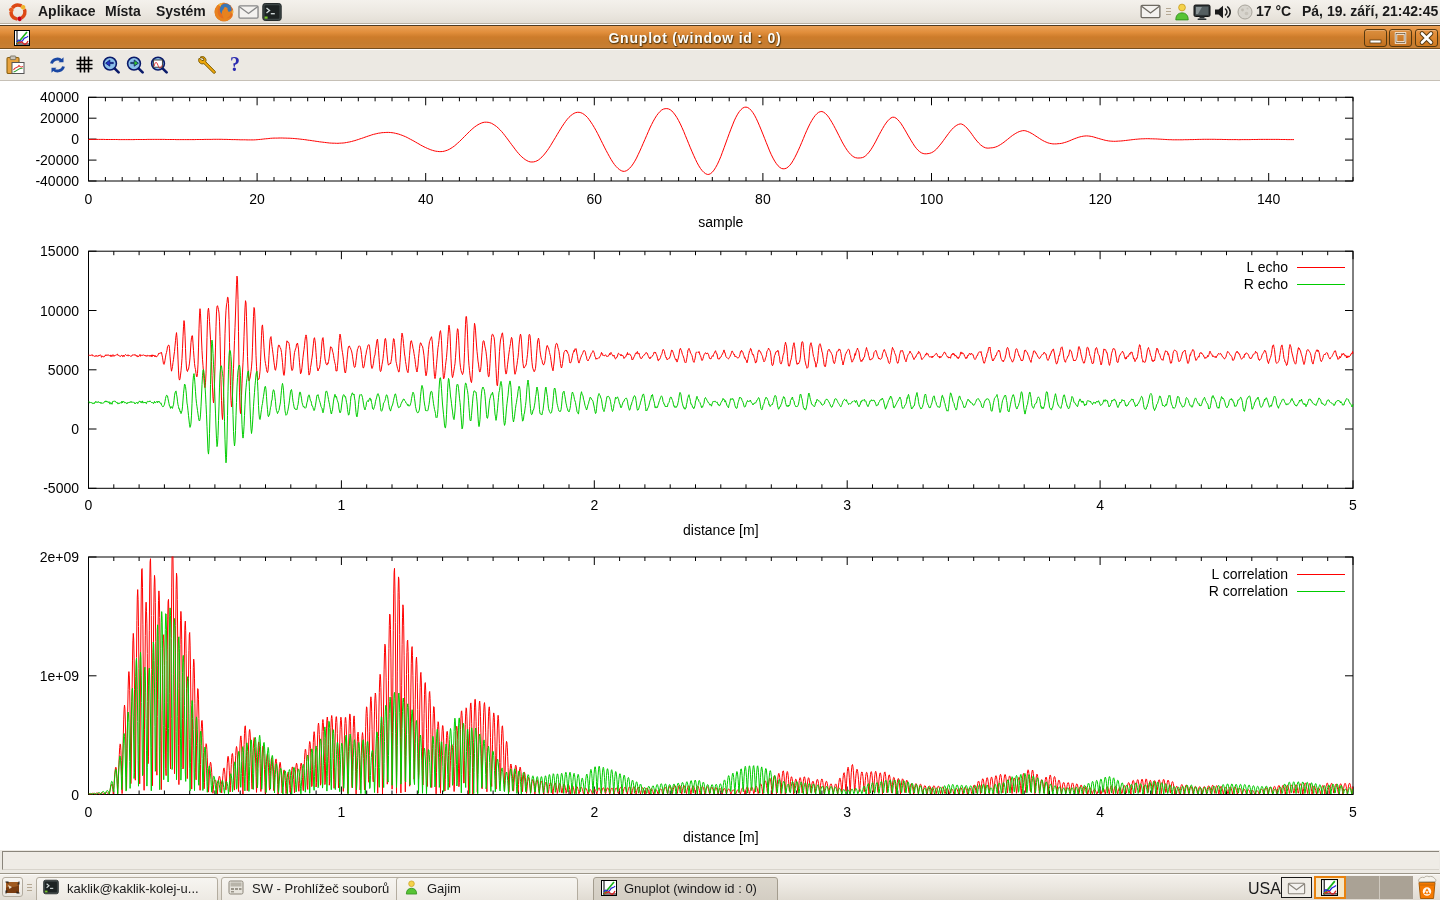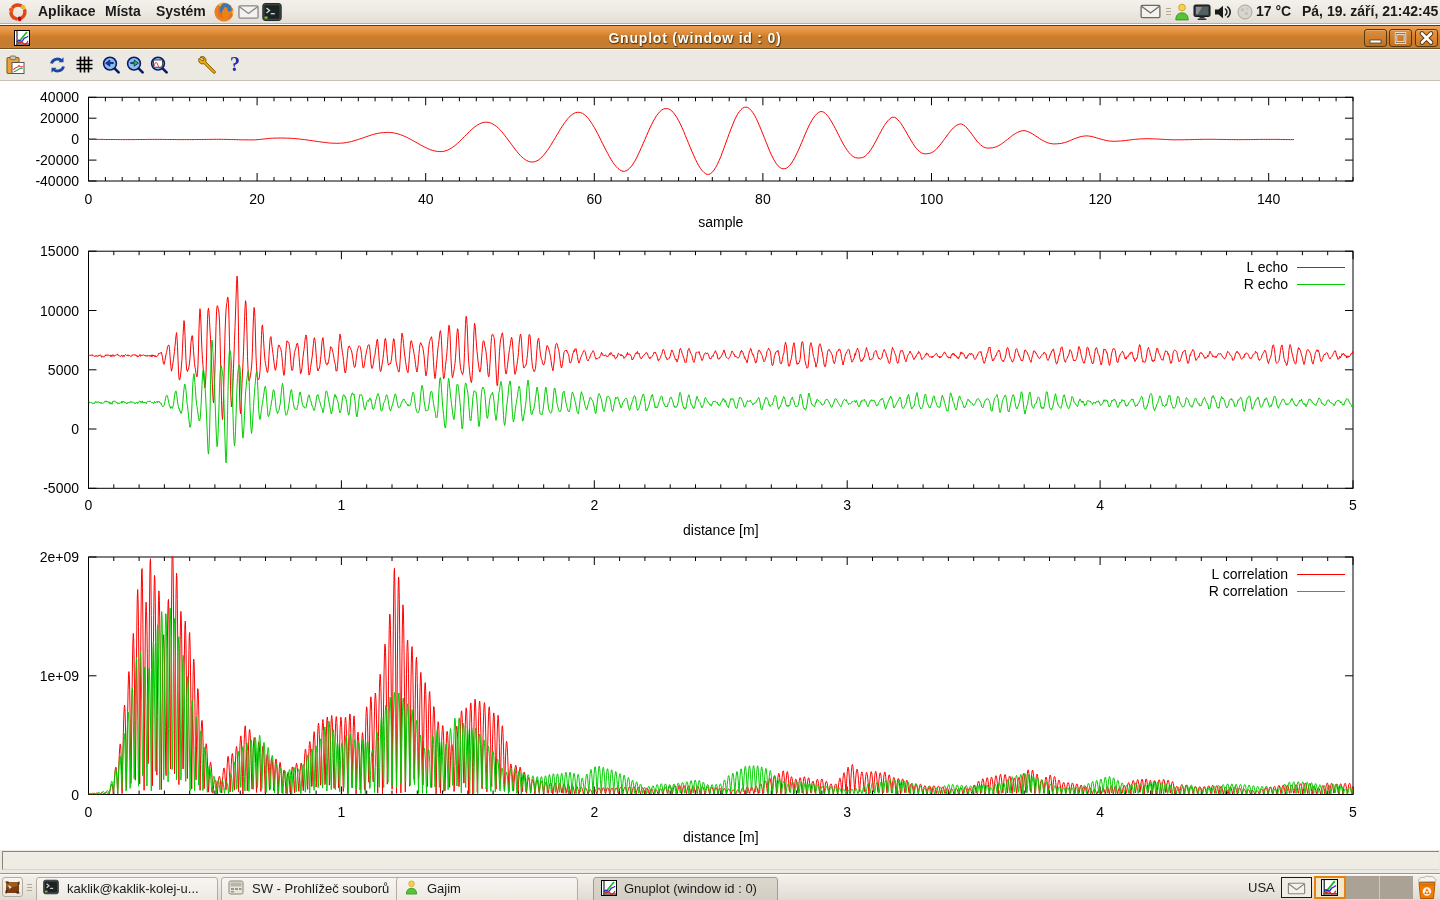--- a/index.html
+++ b/index.html
@@ -656,21 +656,21 @@
     <svg class="abs " style="position:absolute;left:7px;top:2px" width="16" height="16" viewBox="0 0 16 16">
 <rect x="0.5" y="0.5" width="15" height="15" fill="#fff" stroke="#000" stroke-width="1"></rect>
 <path d="M3 1v13.5" stroke="#000" stroke-width="1"></path>
 <path d="M2 14h13" stroke="#000" stroke-width="1"></path>
 <path d="M3 14 13 2" stroke="#18b318" stroke-width="1.6"></path>
 <path d="M3 12c2-5 4 2 6-2s3-1 5-4" stroke="#2222dd" stroke-width="1.3" fill="none"></path>
 <path d="M3 13c3 1 4-3 6 0s4 0 5-2" stroke="#dd2222" stroke-width="1.3" fill="none"></path>
 </svg>
     <span class="lbl">Gnuplot (window id : 0)</span>
   </div>
-<span class="abs" style="left:1248px;top:880px;font-size:13px;color:#1a1a1a;">USA</span>
+<span class="abs" style="left:1248px;top:880px;font-size:16px;color:#1a1a1a;">USA</span>
 <div class="abs" style="left:1281px;top:877px;width:31px;height:21px;background:#f0ede7;border:1px solid #1a1a1a;"></div>
 <svg class="abs" style="left:1287px;top:882px" width="19" height="13" viewBox="0 0 22 16">
 <rect x="1" y="1.5" width="20" height="13" rx="1.2" fill="#f4f2ef" stroke="#8a857c" stroke-width="1.4"></rect>
 <path d="M1.5 2.5 11 9.5 20.5 2.5" fill="none" stroke="#8a857c" stroke-width="1.4"></path>
 </svg>
 <div class="abs" style="left:1314px;top:876px;width:32px;height:23px;background:#f4e7c9;border:2px solid #e8820e;"></div>
 <svg class="abs " style="left:1321px;top:879px" width="17" height="17" viewBox="0 0 16 16">
 <rect x="0.5" y="0.5" width="15" height="15" fill="#fff" stroke="#000" stroke-width="1"></rect>
 <path d="M3 1v13.5" stroke="#000" stroke-width="1"></path>
 <path d="M2 14h13" stroke="#000" stroke-width="1"></path>

